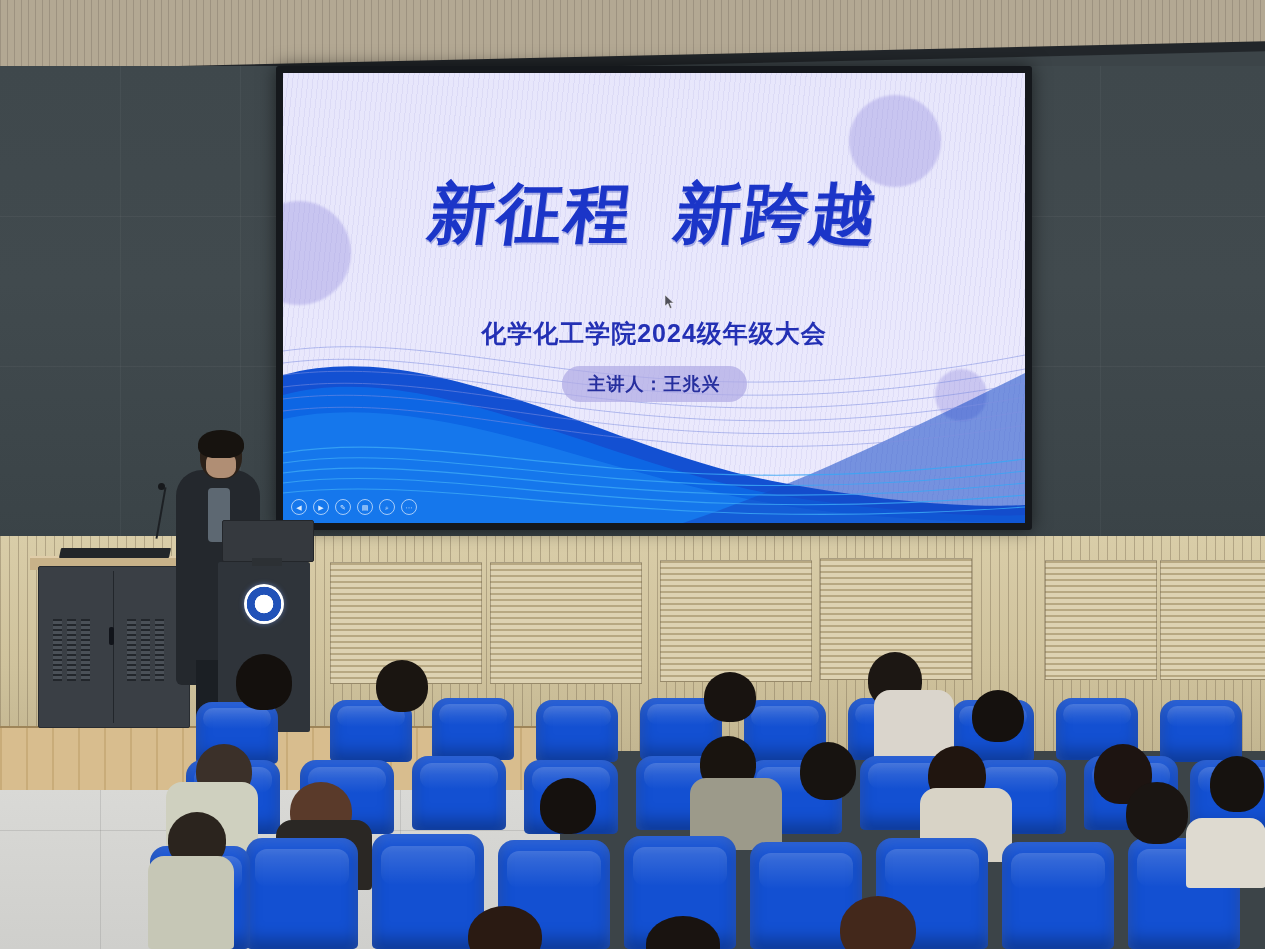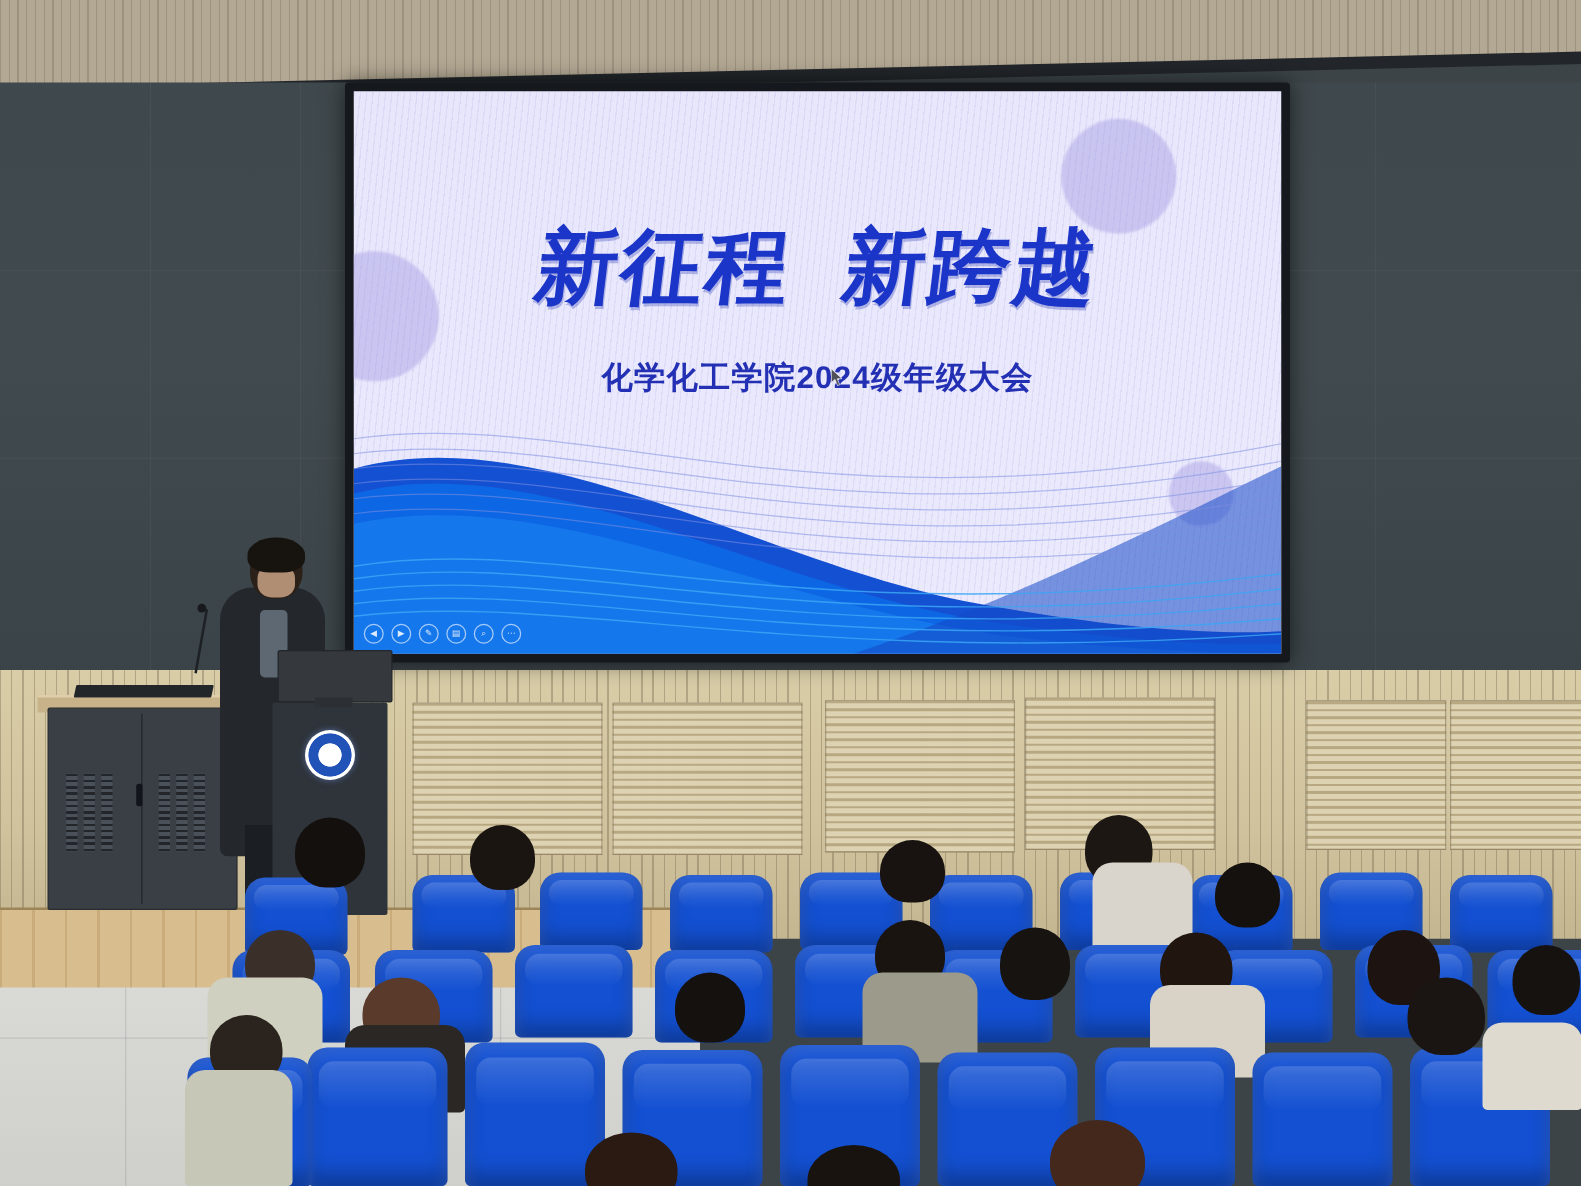--- a/index.html
+++ b/index.html
@@ -43,21 +43,21 @@
     background:linear-gradient(170deg,#e7e6fb 0%,#e9e8fc 45%,#eceafd 100%);}
   .scanlines{position:absolute;inset:0;
     background:repeating-linear-gradient(96deg,rgba(150,145,215,.14) 0px,rgba(150,145,215,.14) 1px,rgba(255,255,255,0) 1px,rgba(255,255,255,0) 5px);}
   .blob{position:absolute;border-radius:50%;background:#b6b1ea;opacity:.62;filter:blur(1px);}
 
   .slide-title{position:absolute;left:0;top:96px;width:742px;text-align:center;
     color:#1b35c8;font-weight:bold;font-size:66px;letter-spacing:2px;
     font-family:"Liberation Serif","DejaVu Serif",serif;
     transform:skewX(-7deg);text-shadow:1px 2px 0 rgba(20,40,170,.28);}
   .slide-title .gap{display:inline-block;width:42px;}
-  .slide-sub{position:absolute;left:0;top:212px;width:742px;text-align:center;
+  .slide-sub{position:absolute;left:0;top:244px;width:742px;text-align:center;
     color:#2330b4;font-weight:bold;font-size:25px;letter-spacing:1px;}
   .presenter-wrap{position:absolute;left:0;top:293px;width:742px;text-align:center;}
   .presenter{display:inline-block;padding:6px 26px;border-radius:18px;background:rgba(176,170,228,.72);
     color:#262f9e;font-weight:bold;font-size:18px;letter-spacing:1px;}
   .cursor{position:absolute;left:382px;top:222px;width:10px;height:14px;}
 
   .waves{position:absolute;left:0;bottom:0;width:742px;height:190px;}
   .pptbar{position:absolute;left:8px;bottom:8px;display:flex;gap:6px;}
   .pptbtn{width:14px;height:14px;border-radius:50%;border:1px solid rgba(255,255,255,.62);
     display:flex;align-items:center;justify-content:center;color:rgba(255,255,255,.85);font-size:7px;line-height:1;}
@@ -156,20 +156,23 @@
           <path d="M0,78 C190,54 360,156 742,92"></path>
         </g>
       </svg>
 
       <div class="slide-title">
         <span>新征程</span><span class="gap"></span><span>新跨越</span>
       </div>
 
       <div class="slide-sub">化学化工学院2024级年级大会</div>
 
+      <div class="presenter-wrap">
+        <span class="presenter">主讲人：王兆兴</span>
+      </div>
 
       <svg class="cursor" viewBox="0 0 10 14">
         <path d="M0,0 L0,11 L3,8.5 L5,13.5 L6.8,12.8 L4.8,8 L8.6,8 Z" fill="#50505a" stroke="#fff" stroke-width=".5"></path>
       </svg>
 
       <div class="pptbar">
         <div class="pptbtn">◀</div>
         <div class="pptbtn">▶</div>
         <div class="pptbtn">✎</div>
         <div class="pptbtn">▤</div>

